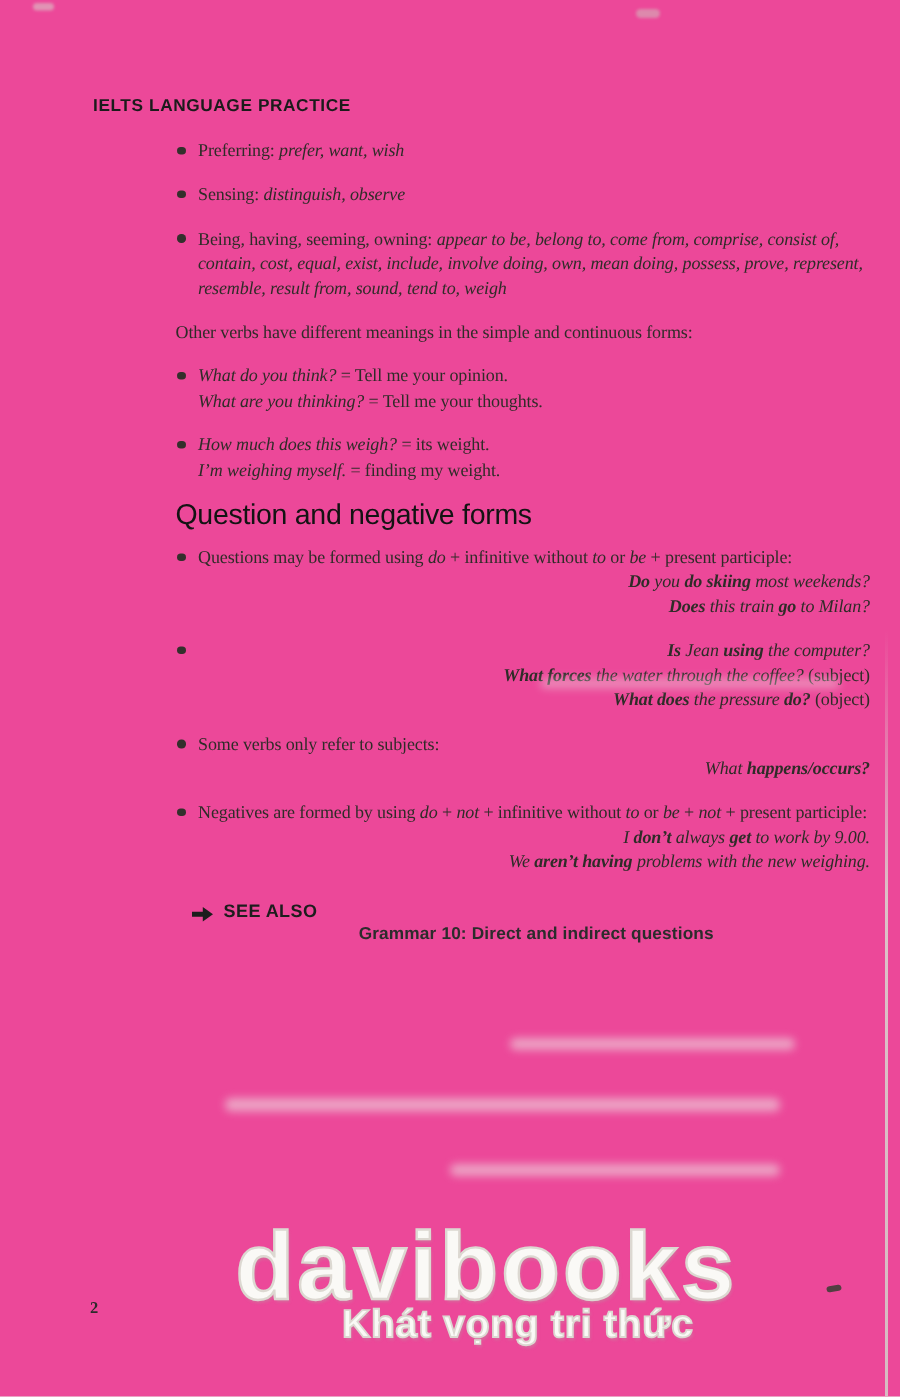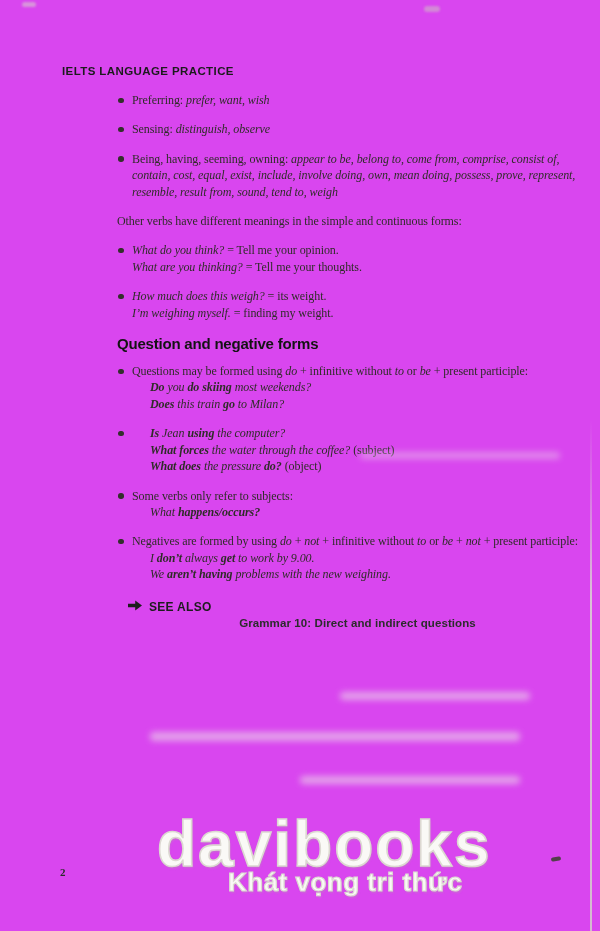--- a/index.html
+++ b/index.html
@@ -1,51 +1,51 @@
 <!DOCTYPE html>
 <html><head>
 <meta charset="utf-8">
 <style>
   html,body{margin:0;padding:0;background:#e9e7e3;}
   .page{
     position:relative; width:600px; height:931px; margin:0 auto;
-    background:#d946ef; overflow:hidden;
+    background:#ec4899; overflow:hidden;
     font-family:"Liberation Serif","DejaVu Serif",serif;
     color:#2f2c28;
   }
   
   .running-head{
     position:absolute; left:62px; top:65px;
     font-family:"Liberation Sans","DejaVu Sans",sans-serif;
     font-weight:700; font-size:11.5px; letter-spacing:.4px; color:#1b1b1b;
   }
   
   #content{
     position:absolute; left:117px; top:92px; width:463px;
     font-size:12px; line-height:16.4px; letter-spacing:-0.08px;
   }
   .block{margin-bottom:13px; position:relative;}
   .bullet{padding-left:15px;}
   .dot{
     position:absolute; left:1px; top:5.5px; width:5.5px; height:5.5px;
     border-radius:50%; background:#33302c;
   }
-  .example{margin-left:18px;}
+  .example{text-align:right;}
   .it{font-style:italic;}
   .bd{font-weight:700;}
   .bi{font-weight:700; font-style:italic;}
   .heading{
     font-family:"Liberation Sans","DejaVu Sans",sans-serif;
-    font-weight:700; font-size:15px; letter-spacing:-0.2px;
+    font-weight:400; font-size:19px; letter-spacing:-0.2px;
     color:#131313; margin:9px 0 9px 0; line-height:20px;
   }
   
   .seealso{margin-top:17px; padding-left:11px;
     font-family:"Liberation Sans","DejaVu Sans",sans-serif;}
-  .sa-row1{display:flex; align-items:flex-start; gap:7px;
+  .sa-row1{display:flex; align-items:flex-end; gap:7px;
     font-weight:700; font-size:12px; letter-spacing:.3px; color:#1d1d1d; line-height:15px;}
   .arrow-ic{display:inline-flex; align-items:center;}
   .sa-row2{margin-left:7px; font-weight:700; font-size:11.5px; color:#2c2c2c; line-height:15px; margin-top:1px; letter-spacing:.1px;text-align:center;}
   
   .page-num{
     position:absolute; left:60px; top:866px;
     font-family:"Liberation Serif",serif; font-weight:700; font-size:11px; color:#2b2b2b;
   }
   
   .wm1{

